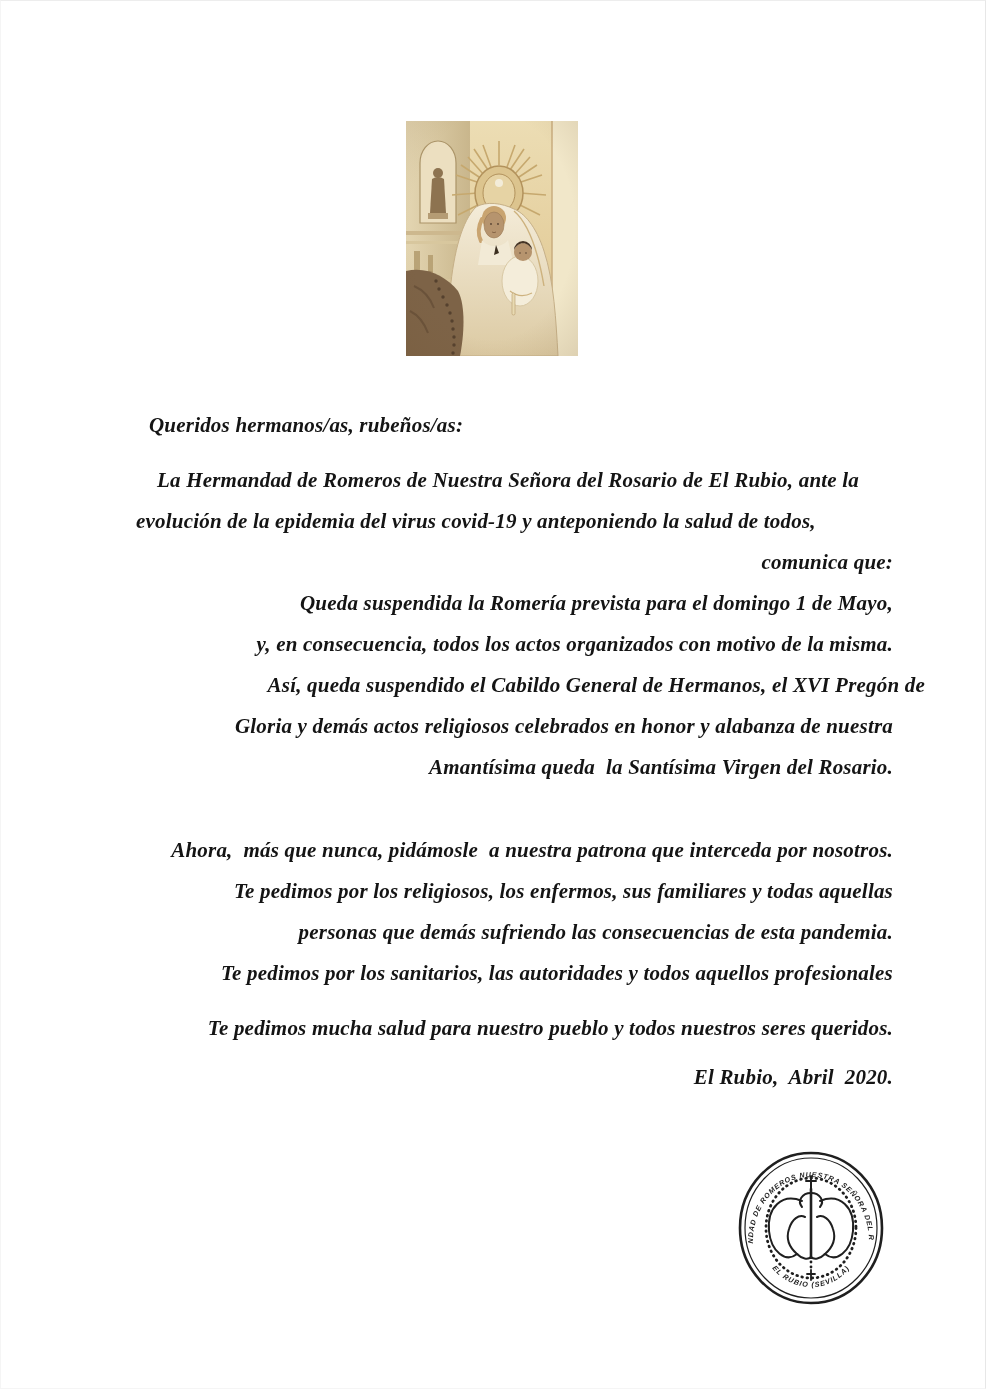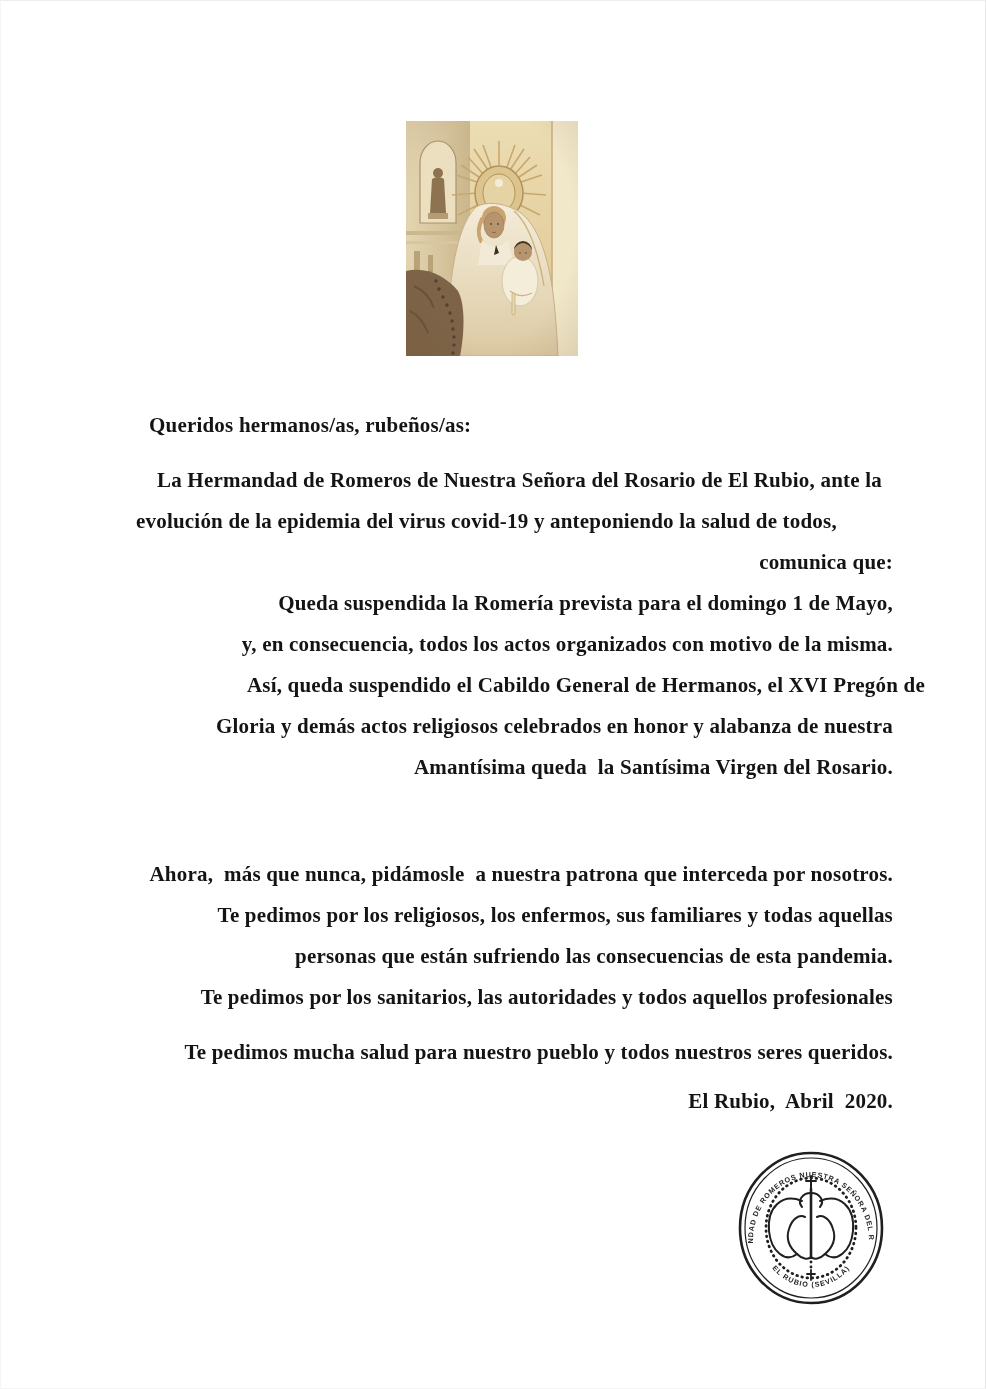--- a/index.html
+++ b/index.html
@@ -7,20 +7,21 @@
     position:relative;
     width:986px;height:1389px;
     background:#ffffff;
     border-top:1px solid #ededed;
     border-right:1px solid #e7e7e7;
     border-left:1px solid #f5f5f5;
     border-bottom:1px solid #f5f5f5;
     box-sizing:border-box;
     overflow:hidden;
     font-family:"Liberation Serif","DejaVu Serif",serif;
+    font-style:italic;
   }
   .photo{
     position:absolute;left:405px;top:120px;width:172px;height:235px;
     display:block;
   }
   .textblock{
     position:absolute;left:108px;top:404px;width:784px;
   }
   .ln{
     white-space:pre;
@@ -28,21 +29,21 @@
     font-size:21px;
     line-height:41px;
     color:#141414;
     letter-spacing:0.2px;
   }
   .ln.center{text-align:right;}
   .ln.ind40{padding-left:40px;}
   .ln.ind48{padding-left:48px;}
   .ln.ind27{padding-left:27px;}
   .ln.gap-sm{margin-top:14px;}
-  .ln.gap-lg{margin-top:66px;}
+  .ln.gap-lg{margin-top:42px;}
   .ln.gap-xs{margin-top:8px;}
   .ln.shift-r{transform:translateX(32px);}
   .ln.dateline{margin-left:280px;text-align:right;}
   .seal{
     position:absolute;left:735px;top:1148px;width:150px;height:158px;
   }
 </style>
 </head>
 <body>
 
@@ -147,21 +148,21 @@
     <div class="ln ind48 gap-sm">La Hermandad de Romeros de Nuestra Señora del Rosario de El Rubio, ante la</div>
     <div class="ln ind27">evolución de la epidemia del virus covid-19 y anteponiendo la salud de todos,</div>
     <div class="ln center">comunica que:</div>
     <div class="ln center">Queda suspendida la Romería prevista para el domingo 1 de Mayo,</div>
     <div class="ln center">y, en consecuencia, todos los actos organizados con motivo de la misma.</div>
     <div class="ln center shift-r">Así, queda suspendido el Cabildo General de Hermanos, el XVI Pregón de</div>
     <div class="ln center">Gloria y demás actos religiosos celebrados en honor y alabanza de nuestra</div>
     <div class="ln center">Amantísima queda  la Santísima Virgen del Rosario.</div>
     <div class="ln center gap-lg">Ahora,  más que nunca, pidámosle  a nuestra patrona que interceda por nosotros.</div>
     <div class="ln center">Te pedimos por los religiosos, los enfermos, sus familiares y todas aquellas</div>
-    <div class="ln center">personas que están sufriendo las consecuencias de esta pandemia.</div>
+    <div class="ln center">personas que demás sufriendo las consecuencias de esta pandemia.</div>
     <div class="ln center">Te pedimos por los sanitarios, las autoridades y todos aquellos profesionales</div>
     <div class="ln center gap-sm">Te pedimos mucha salud para nuestro pueblo y todos nuestros seres queridos.</div>
     <div class="ln dateline gap-xs">El Rubio,  Abril  2020.</div>
   </div>
 
   <svg class="seal" viewBox="0 0 150 158" xmlns="http://www.w3.org/2000/svg" role="img">
     <defs>
       <path id="sealTop" d="M 17 92 A 58 64 0 1 1 133 92" fill="none"></path>
       <path id="sealBottom" d="M 28 106 A 52 56 0 0 0 122 106" fill="none"></path>
     </defs>

